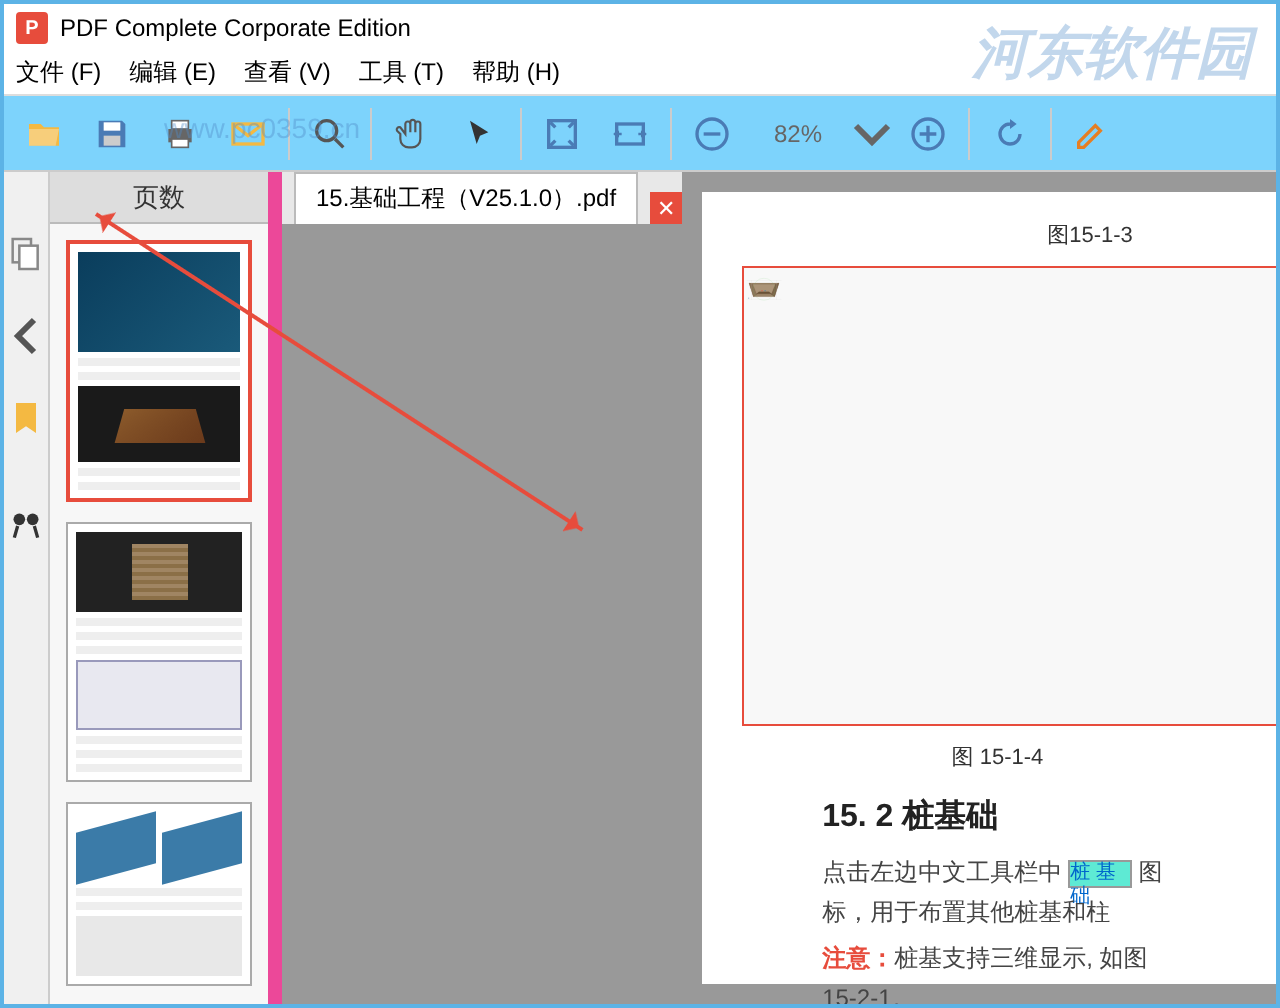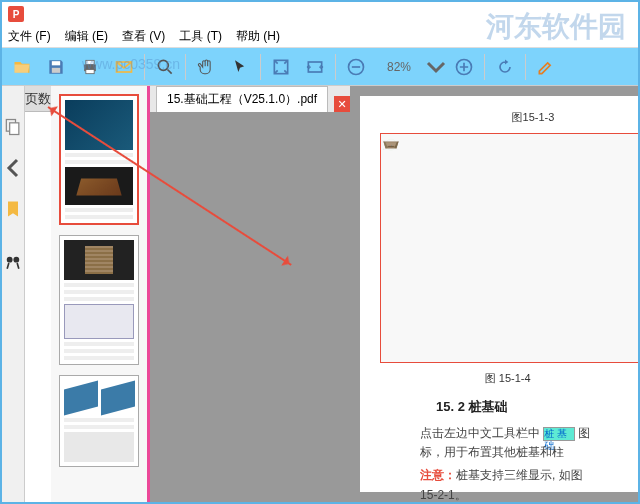--- a/index.html
+++ b/index.html
@@ -8,56 +8,57 @@
 .app-icon{width:16px;height:16px;background:#e74c3c;border-radius:2px;display:flex;align-items:center;justify-content:center;color:#fff;font-size:10px;font-weight:bold}
 .menubar{height:22px;display:flex;align-items:center;padding:0 0;gap:2px;border-bottom:1px solid #ddd}
 .menubar span{padding:2px 6px;cursor:pointer}
 .toolbar{height:38px;background:#7dd3fc;display:flex;align-items:center;padding:0 4px;gap:2px;border-bottom:1px solid #ccc}
 .tbtn{width:32px;height:32px;display:flex;align-items:center;justify-content:center;border-radius:3px;cursor:pointer}
 .sep{width:1px;height:26px;background:#ccc;margin:0 2px}
 .zoom-txt{width:50px;text-align:center;color:#666}
 .main{display:flex;height:calc(100% - 84px)}
 .leftbar{width:30px;background:#f0f0f0;border-right:1px solid #ccc;display:flex;flex-direction:column;align-items:center;padding-top:30px;gap:20px}
 .leftbar .lbtn{width:22px;height:22px;display:flex;align-items:center;justify-content:center;cursor:pointer}
-.panel{width:180px;border-right:3px solid #ec4899;display:flex;}
+.panel{width:180px;border-right:7px solid #ec4899;display:flex;flex-direction:column}
 .panel-hdr{height:26px;background:#ddd;display:flex;align-items:center;justify-content:center;font-size:13px;color:#333;border-bottom:1px solid #bbb}
 .thumbs{flex:1;overflow-y:auto;padding:8px;display:flex;flex-direction:column;gap:10px;background:#f7f7f7}
 .thumb{border:1px solid #aaa;background:#fff;padding:4px;display:flex;flex-direction:column;gap:3px}
 .thumb.sel{border:2px solid #e74c3c}
 .tline{height:4px;background:#eee}
 .timg{height:50px;background:linear-gradient(135deg,#0a3d5c 0%,#1a5a7a 100%);position:relative}
 .timg2{height:40px;background:#222;display:flex;align-items:center;justify-content:center}
 .grid3d{width:28px;height:28px;background:repeating-linear-gradient(0deg,#8b6f47 0 2px,#a08563 2px 4px)}
 .timg3{height:35px;background:#e8e8f0;border:1px solid #99b}
 .timg4{height:35px;display:flex;gap:3px;align-items:center;justify-content:center}
 .iso{width:40px;height:26px;background:#3b7ba8;transform:skewY(-15deg)}
 .content{flex:1;display:flex;flex-direction:row;background:#999}
 .tabs{height:26px;background:#e8e8e8;display:flex;align-items:flex-end;padding-left:6px}
 .tab{background:#fff;padding:4px 10px;border:1px solid #bbb;border-bottom:none;font-size:11px;display:flex;align-items:center;gap:4px}
 .tab-close{width:16px;height:16px;background:#e74c3c;color:#fff;display:flex;align-items:center;justify-content:center;font-size:11px;margin-left:6px;cursor:pointer}
 .doc{flex:1;background:#999;padding:10px;overflow:hidden}
 .page{background:#fff;height:100%;padding:10px 20px;position:relative}
 .fig-lbl{text-align:center;color:#333;font-size:11px;margin-top:4px}
 .model3d{width:320px;height:230px;margin:8px auto;background:#f8f8f8;border:1px solid #e74c3c;position:relative;overflow:hidden}
-.h2{font-size:13px;font-weight:bold;margin:12px 56px 8px;color:#222}
+.h2{font-size:16px;font-weight:bold;margin:12px 40px 8px;color:#222}
 .para{font-size:11px;color:#444;margin:4px 40px;line-height:1.6}
 .note{color:#e74c3c;font-weight:bold}
 .inline-icon{display:inline-block;width:32px;height:14px;background:#5eead4;border:1px solid #999;vertical-align:middle;font-size:10px;text-align:left;line-height:12px;color:#06c}
-.watermark{position:absolute;top:6px;right:12px;font-size:28px;color:rgba(80,140,200,.35);font-weight:bold;pointer-events:none}
+.watermark{position:absolute;top:6px;right:12px;font-size:28px;color:rgba(80,140,200,.35);font-weight:bold;font-style:italic;pointer-events:none}
 .wm-url{position:absolute;top:54px;left:80px;font-size:14px;color:rgba(80,140,200,.4)}
 .arrow{position:absolute;top:104px;left:46px;width:290px;height:2px;background:#e74c3c;transform:rotate(33deg);transform-origin:left center;pointer-events:none;z-index:10}
 .arrow::before{content:"";position:absolute;left:-4px;top:-5px;border:6px solid transparent;border-right-color:#e74c3c}
 .arrow::after{content:"";position:absolute;right:-4px;top:-5px;border:6px solid transparent;border-left-color:#e74c3c}
 svg{width:20px;height:20px}
 </style>
 </head>
 <body>
 
 <div class="titlebar">
   <div class="app-icon">P</div>
+  <span>PDF Complete Corporate Edition</span>
 </div>
 
 <div class="menubar">
   <span>文件 (F)</span>
   <span>编辑 (E)</span>
   <span>查看 (V)</span>
   <span>工具 (T)</span>
   <span>帮助 (H)</span>
 </div>
 
@@ -214,21 +215,21 @@
 
   <div class="content">
     <div class="tabs">
       <div class="tab">
         <span>15.基础工程（V25.1.0）.pdf</span>
       </div>
       <div class="tab-close">✕</div>
     </div>
     <div class="doc">
       <div class="page">
-        <div class="fig-lbl" style="text-align:right;margin-right:81px">图15-1-3</div>
+        <div class="fig-lbl" style="text-align:right;margin-right:60px">图15-1-3</div>
         <div class="model3d">
           <svg viewBox="0 0 320 230" width="320" height="230">
             <g transform="translate(160,115)">
               <polygon points="-120,-40 120,-40 85,70 -85,70" fill="#9b8468" stroke="#6b5438"></polygon>
               <polygon points="-120,-40 -85,70 -55,50 -90,-30" fill="#8b7458" stroke="#6b5438"></polygon>
               <polygon points="120,-40 85,70 55,50 90,-30" fill="#7b6448" stroke="#6b5438"></polygon>
               <polygon points="-90,-30 90,-30 60,45 -60,45" fill="#ab9478" stroke="#6b5438"></polygon>
               <polygon points="-60,45 60,45 40,30 -40,30" fill="#6b5438" stroke="#4b3418"></polygon>
               <line x1="-140" y1="-60" x2="140" y2="-60" stroke="#ccc"></line>
               <line x1="-140" y1="90" x2="140" y2="90" stroke="#ccc"></line>

